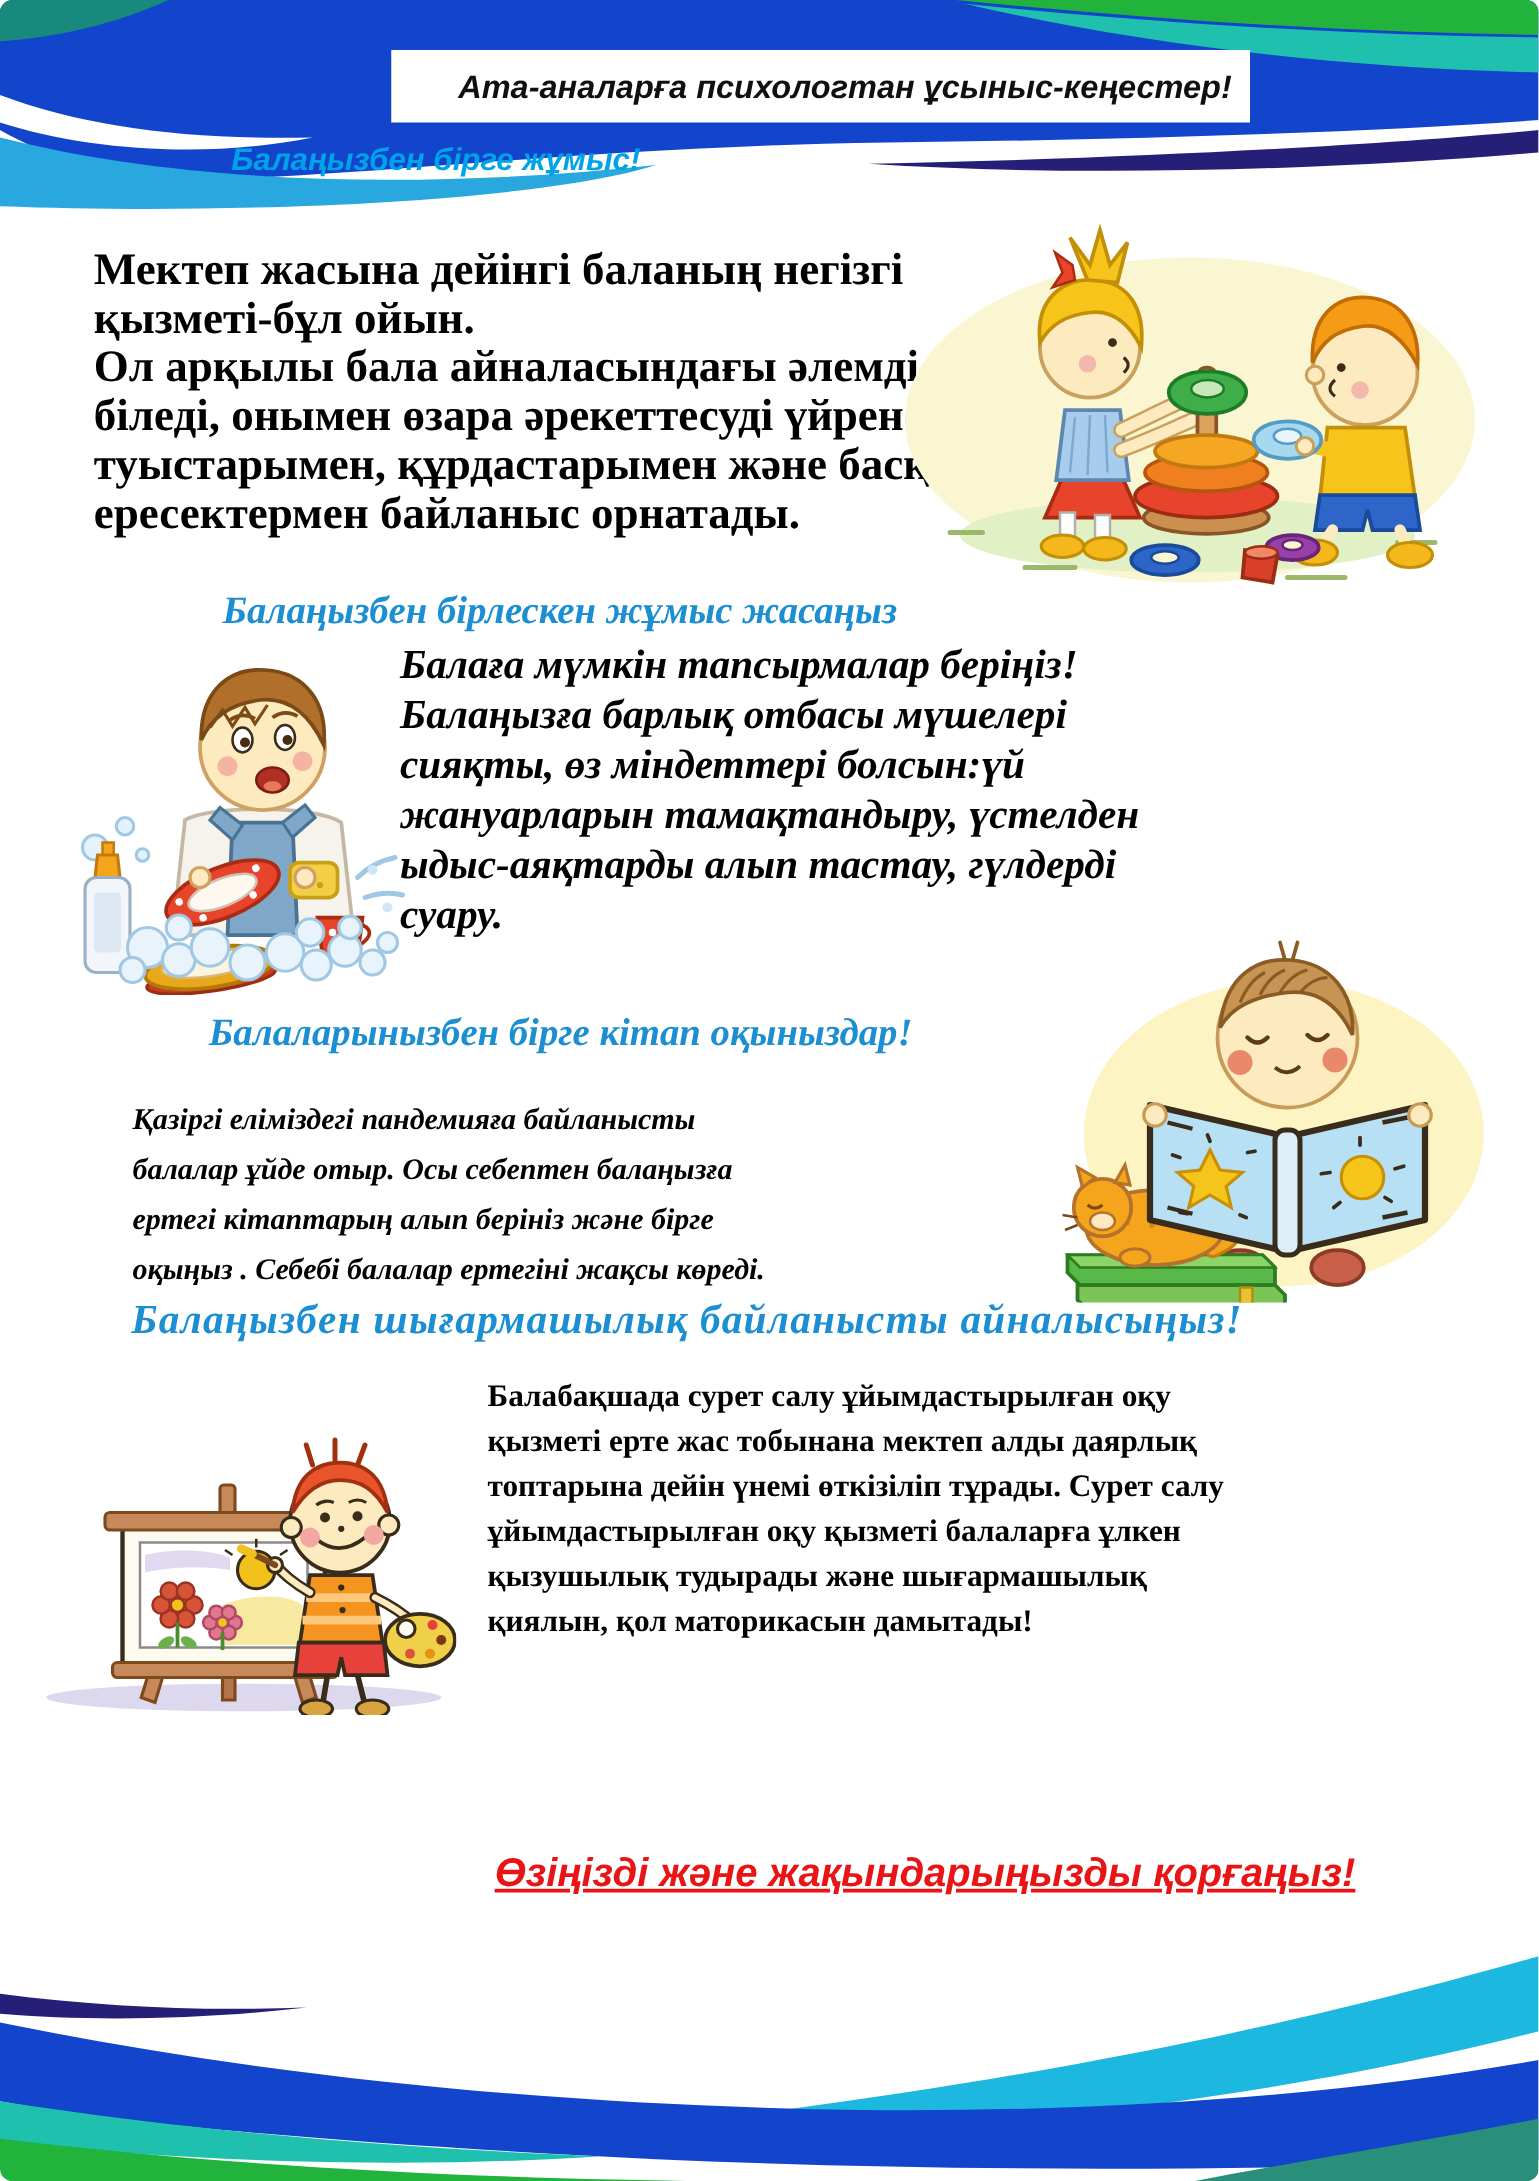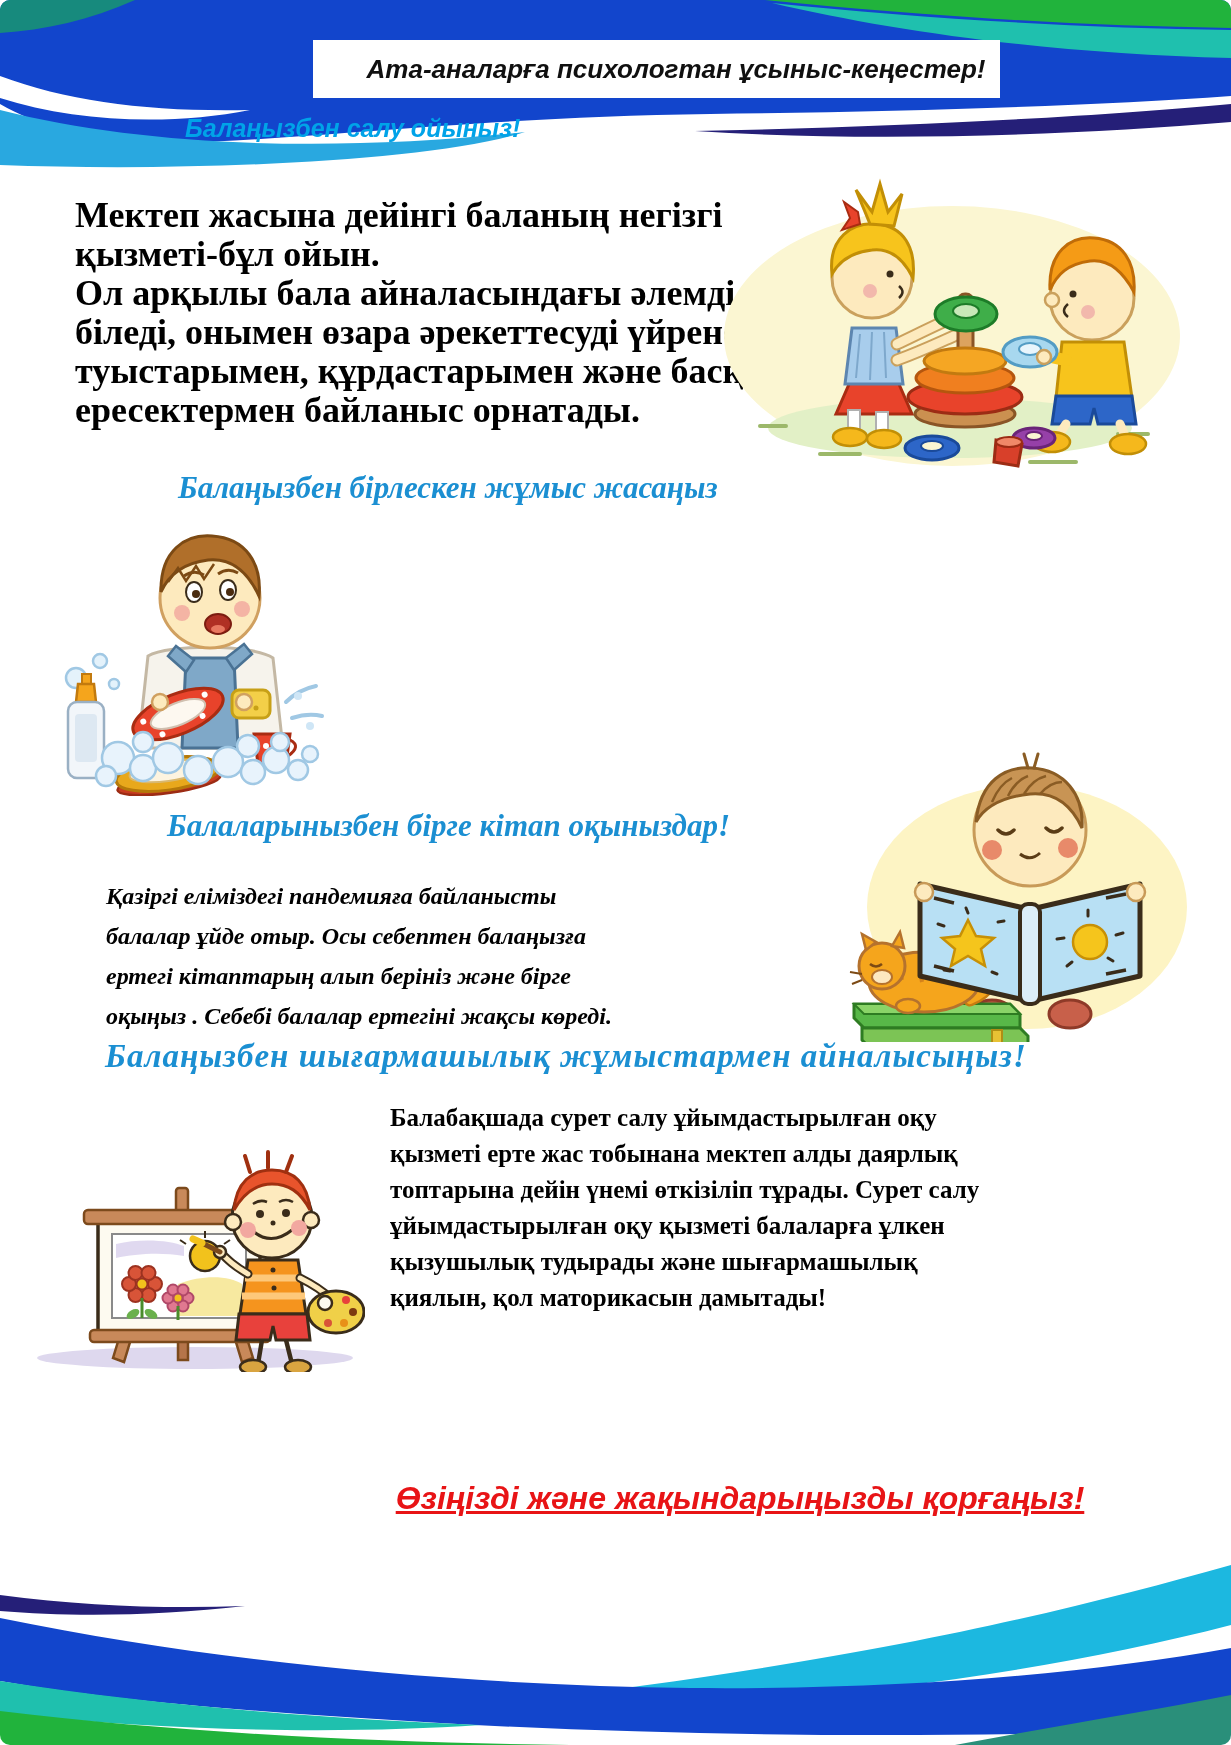--- a/index.html
+++ b/index.html
@@ -44,21 +44,21 @@
       <path d="M765,0 H1231 V28 C1075,26 915,15 765,0 Z" fill="#21b33c"></path>
       <path d="M772,3 C915,18 1075,28 1231,30 V58 C1060,54 900,33 772,3 Z" fill="#1fc0ae"></path>
       <path d="M695,131 C905,127 1105,116 1231,104 L1231,122 C1065,136 865,142 695,131 Z" fill="#251f78"></path>
     </svg>
   </div>
 
   <div class="abs title-box">
     <div class="title-text">Ата-аналарға психологтан ұсыныс-кеңестер!</div>
   </div>
 
-  <div class="abs h-sans" id="h1">Балаңызбен салу ойыныз!</div>
+  <div class="abs h-sans" id="h1">Балаңызбен бірге жұмыс!</div>
   <div class="abs para" id="p1">Мектеп жасына дейінгі баланың негізгі
 қызметі-бұл ойын.
 Ол арқылы бала айналасындағы әлемді
 біледі, онымен өзара әрекеттесуді үйренеді,
 туыстарымен, құрдастарымен және басқа
 ересектермен байланыс орнатады.</div>
 
   <div class="abs" id="illus-play">
     <svg width="480" height="325" viewBox="0 0 480 325">
       <ellipse cx="252" cy="190" rx="228" ry="130" fill="#fbf6d2"></ellipse>
@@ -111,20 +111,26 @@
       <ellipse cx="232" cy="302" rx="27" ry="12" fill="#2d66c8" stroke="#1a4a9a" stroke-width="3"></ellipse>
       <ellipse cx="232" cy="300" rx="11" ry="5" fill="#fbf6d2" stroke="#1a4a9a" stroke-width="2"></ellipse>
       <ellipse cx="334" cy="292" rx="21" ry="10" fill="#9640a8" stroke="#6a2478" stroke-width="3"></ellipse>
       <ellipse cx="334" cy="290" rx="8" ry="4" fill="#fbf6d2" stroke="#6a2478" stroke-width="2"></ellipse>
       <path d="M296,294 L322,298 L318,320 L294,316 Z" fill="#d8402a" stroke="#9c2c14" stroke-width="3"></path>
       <ellipse cx="309" cy="296" rx="13" ry="5" fill="#f08868" stroke="#9c2c14" stroke-width="2"></ellipse>
     </svg>
   </div>
 
   <div class="abs serif-head" id="h2">Балаңызбен бірлескен жұмыс жасаңыз</div>
+  <div class="abs para" id="p2">Балаға мүмкін тапсырмалар беріңіз!
+Балаңызға барлық отбасы мүшелері
+сияқты, өз міндеттері болсын:үй
+жануарларын тамақтандыру, үстелден
+ыдыс-аяқтарды алып тастау, гүлдерді
+суару.</div>
 
   <div class="abs" id="illus-chores">
     <svg width="285" height="300" viewBox="0 0 285 300">
       <circle cx="28" cy="182" r="10" fill="#e4f2fb" stroke="#a0c8e4" stroke-width="2.5"></circle>
       <circle cx="52" cy="165" r="7" fill="#e4f2fb" stroke="#a0c8e4" stroke-width="2.5"></circle>
       <circle cx="66" cy="188" r="5" fill="#e4f2fb" stroke="#a0c8e4" stroke-width="2.5"></circle>
 
       <rect x="34" y="178" width="9" height="12" fill="#f5a51c" stroke="#c27a0e" stroke-width="2"></rect>
       <path d="M28,206 L48,206 L46,188 L30,188 Z" fill="#f5a51c" stroke="#c27a0e" stroke-width="2.5"></path>
       <rect x="20" y="206" width="36" height="76" rx="9" fill="#f2f6fa" stroke="#9ab0c4" stroke-width="2.5"></rect>
@@ -242,21 +248,21 @@
       </g>
       <circle cx="248" cy="200" r="17" fill="#f5c51c" stroke="#c79006" stroke-width="2.5"></circle>
       <g stroke="#3a2c1a" stroke-width="3" stroke-linecap="round">
         <path d="M222,196 l-7,1 M274,193 l7,-2 M246,174 l0,-6 M230,220 l-5,4 M266,216 l5,3"></path>
       </g>
       <circle cx="82" cy="150" r="9" fill="#fdeabe" stroke="#c89a58" stroke-width="2.5"></circle>
       <circle cx="294" cy="150" r="9" fill="#fdeabe" stroke="#c89a58" stroke-width="2.5"></circle>
     </svg>
   </div>
 
-  <div class="abs serif-head" id="h4">Балаңызбен шығармашылық жұмыстармен айналысыңыз!</div>
+  <div class="abs serif-head" id="h4">Балаңызбен шығармашылық байланысты айналысыңыз!</div>
   <div class="abs para" id="p4">Балабақшада сурет салу ұйымдастырылған оқу
 қызметі ерте жас тобынана мектеп алды даярлық
 топтарына дейін үнемі өткізіліп тұрады. Сурет салу
 ұйымдастырылған оқу қызметі балаларға ұлкен
 қызушылық тудырады және шығармашылық
 қиялын, қол маторикасын дамытады!</div>
 
   <div class="abs" id="illus-painting">
     <svg width="345" height="280" viewBox="0 0 345 280">
       <ellipse cx="175" cy="266" rx="158" ry="11" fill="#ded8ee"></ellipse>

